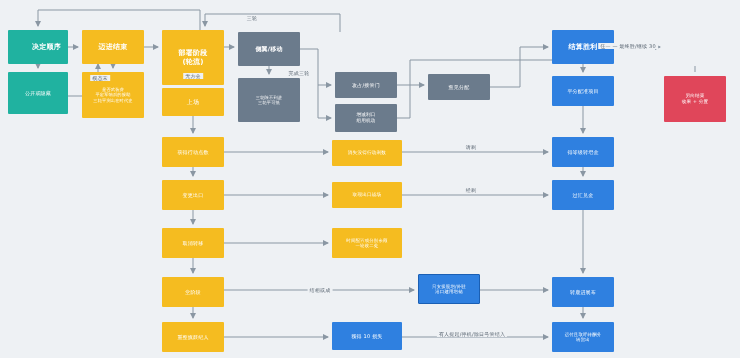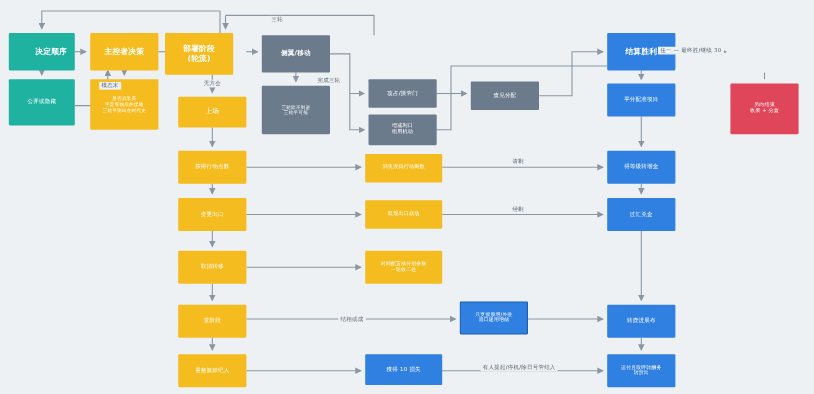--- a/index.html
+++ b/index.html
@@ -123,28 +123,28 @@
       <path d="M695,66 L695,72" marker-end="none"></path>
     </g>
   </svg>
 <div class="node teal bold" style="left: 8px; top: 30px; width: 60px; height: 34px; font-size: 7px; padding-left: 20px;">
       <span>决定顺序</span>
     </div>
     <div class="node teal" style="left: 8px; top: 72px; width: 60px; height: 42px; font-size: 5px;">
       <span>公开或隐藏</span>
     </div>
     <div class="node yellow bold" style="left: 82px; top: 30px; width: 62px; height: 34px; font-size: 7px;">
-      <span>主控者决策</span>
+      <span>迈进结束</span>
     </div>
     <div class="node yellow" style="left: 82px; top: 72px; width: 62px; height: 46px; font-size: 4.2px;">
       <span>是否武装费
 平定军饷后的援助
 三轮平测出在时代史</span>
     </div>
-    <div class="node yellow bold" style="left: 150px; top: 30px; width: 62px; height: 38px; font-size: 7px;">
+    <div class="node yellow bold" style="left: 162px; top: 30px; width: 62px; height: 55px; font-size: 7px;">
       <span>部署阶段
 (轮流)</span>
     </div>
     <div class="node yellow" style="left: 162px; top: 88px; width: 62px; height: 28px; font-size: 6px;">
       <span>上场</span>
     </div>
     <div class="node yellow" style="left: 162px; top: 137px; width: 62px; height: 30px; font-size: 5px;">
       <span>获得行动点数</span>
     </div>
     <div class="node yellow" style="left: 162px; top: 180px; width: 62px; height: 30px; font-size: 5px;">

